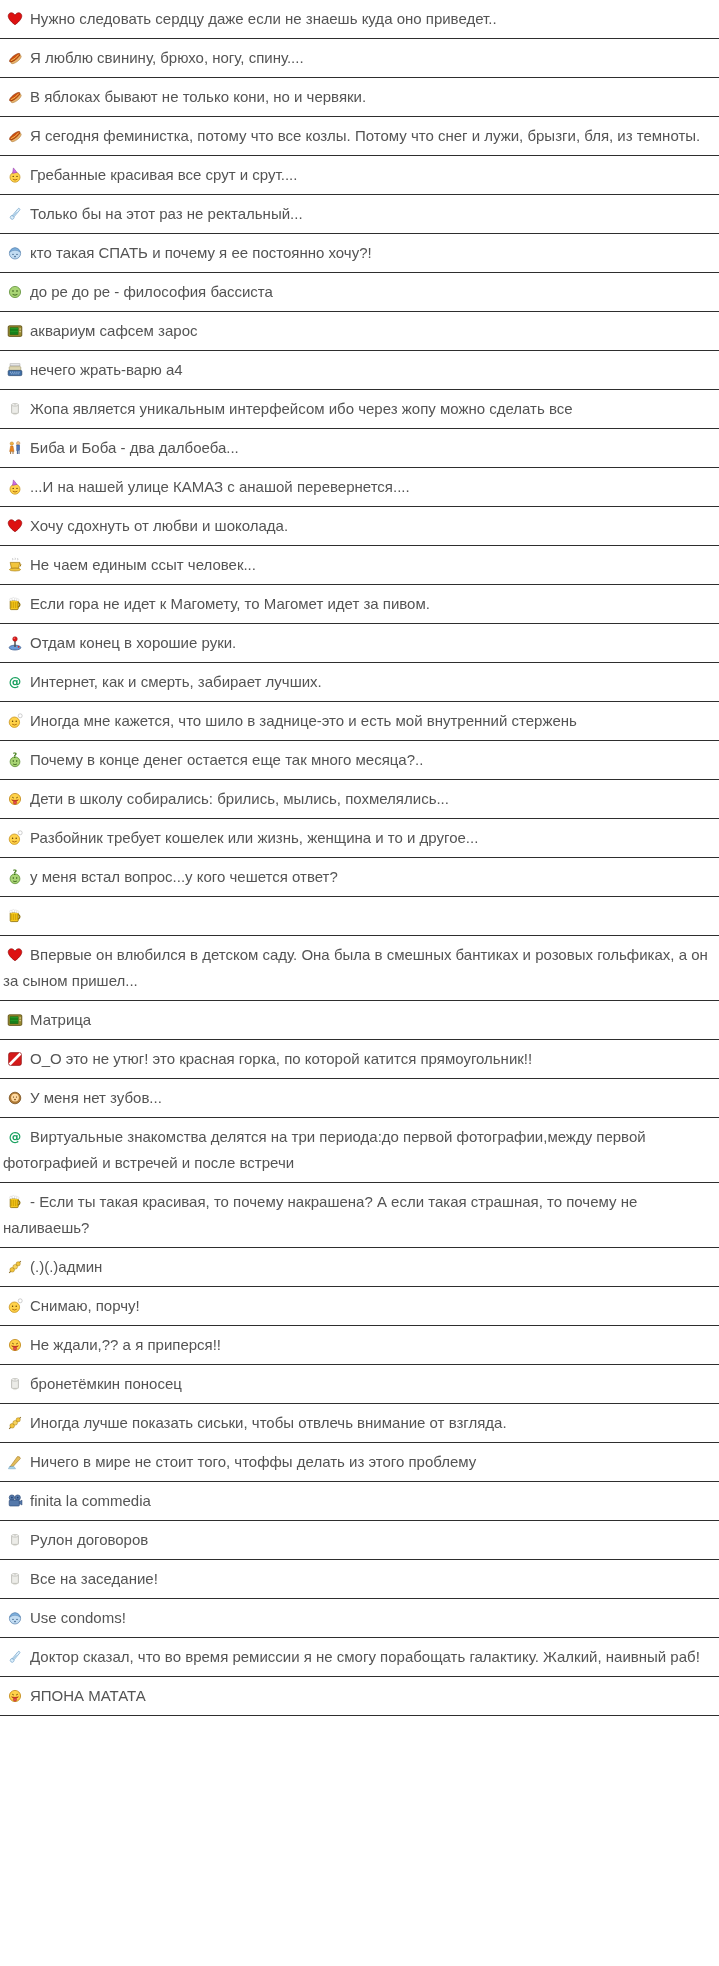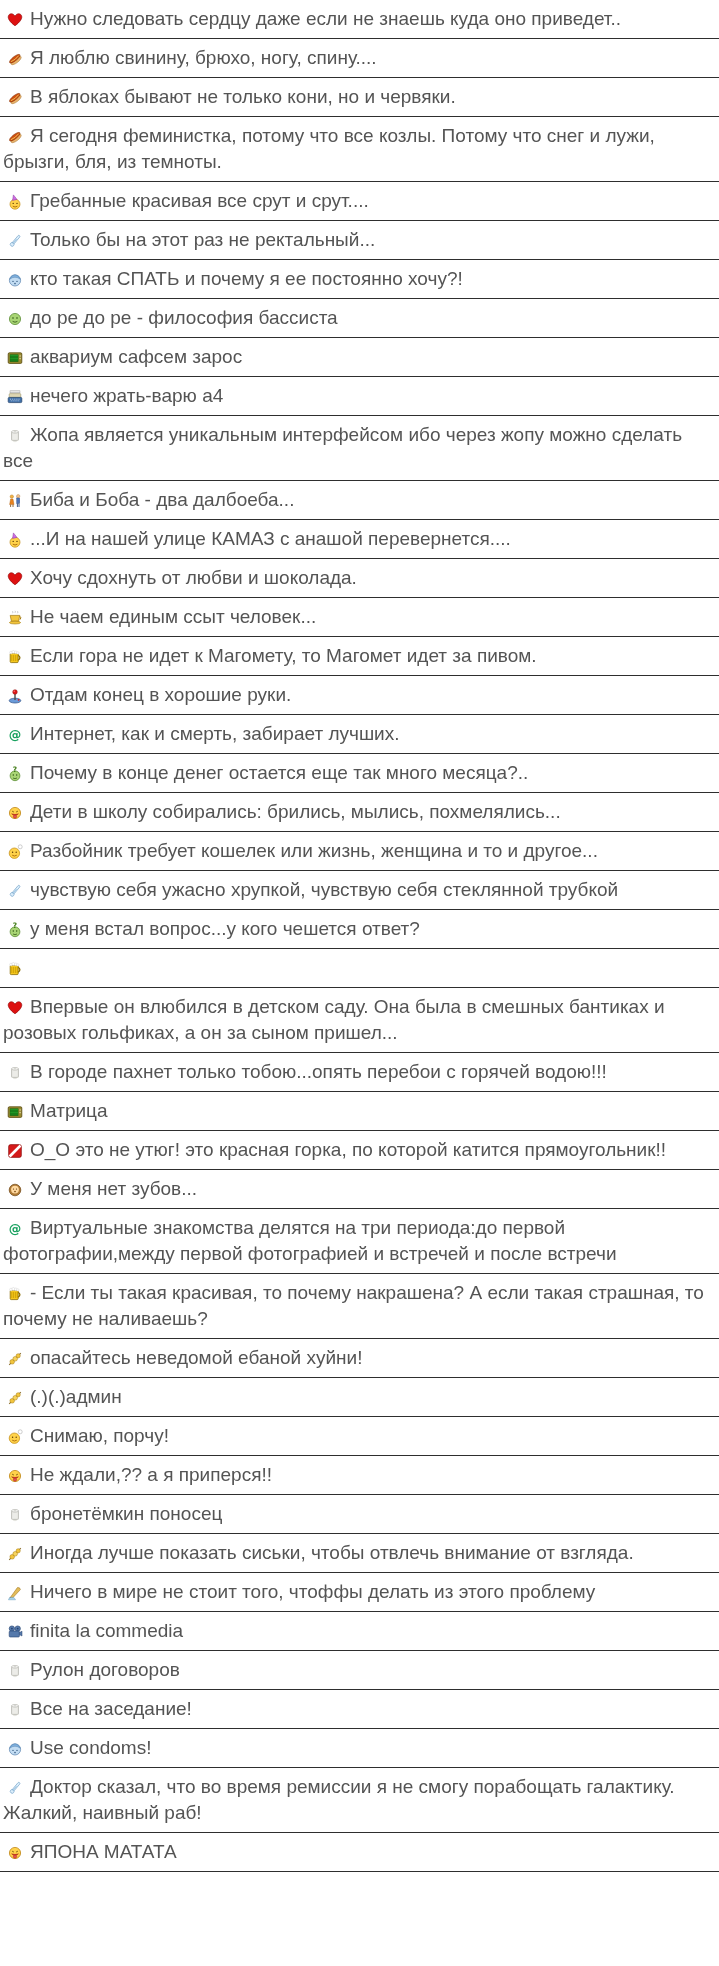--- a/index.html
+++ b/index.html
@@ -2,21 +2,21 @@
 <html lang="ru"><head>
 <meta charset="utf-8">
 <style>
   html, body { margin: 0; padding: 0; background: #ffffff; }
   body { width: 719px; font-family: "Liberation Sans", "DejaVu Sans", sans-serif; }
   .page { position: relative; width: 719px; min-height: 1966px; background: #ffffff; }
   .status-row {
     padding: 6px 8px 6px 3px;
     border-bottom: 1px solid #2e2e2e;
     color: #545454;
-    font-size: 19px;
+    font-size: 15px;
     line-height: 26px;
   }
   .icon-box {
     display: inline-block;
     width: 16px; height: 16px;
     vertical-align: -3px;
     margin: 0 7px 0 4px;
   }
   .icon-box svg { display: block; }
   .status-text { white-space: normal; }
@@ -279,20 +279,25 @@
             <use href="#sym-joystick-icon" xlink:href="#sym-joystick-icon"></use>
           </svg></span><span class="status-text">Отдам конец в хорошие руки.</span>
   </div>
 
   <div class="status-row">
     <span class="icon-box"><svg width="16" height="16" viewBox="0 0 16 16">
             <use href="#sym-at-icon" xlink:href="#sym-at-icon"></use>
           </svg></span><span class="status-text">Интернет, как и смерть, забирает лучших.</span>
   </div>
 
+  <div class="status-row">
+    <span class="icon-box"><svg width="16" height="16" viewBox="0 0 16 16">
+            <use href="#sym-halo-face-icon" xlink:href="#sym-halo-face-icon"></use>
+          </svg></span><span class="status-text">Иногда мне кажется, что шило в заднице-это и есть мой внутренний стержень</span>
+  </div>
 
   <div class="status-row">
     <span class="icon-box"><svg width="16" height="16" viewBox="0 0 16 16">
             <use href="#sym-question-face-icon" xlink:href="#sym-question-face-icon"></use>
           </svg></span><span class="status-text">Почему в конце денег остается еще так много месяца?..</span>
   </div>
 
   <div class="status-row">
     <span class="icon-box"><svg width="16" height="16" viewBox="0 0 16 16">
             <use href="#sym-clown-icon" xlink:href="#sym-clown-icon"></use>
@@ -300,49 +305,39 @@
   </div>
 
 
   <div class="status-row">
     <span class="icon-box"><svg width="16" height="16" viewBox="0 0 16 16">
             <use href="#sym-halo-face-icon" xlink:href="#sym-halo-face-icon"></use>
           </svg></span><span class="status-text">Разбойник требует кошелек или жизнь, женщина и то и другое...</span>
   </div>
 
 
-  <div class="status-row">
-    <span class="icon-box"><svg width="16" height="16" viewBox="0 0 16 16">
-            <use href="#sym-thermometer-icon" xlink:href="#sym-thermometer-icon"></use>
-          </svg></span><span class="status-text">чувствую себя ужасно хрупкой, чувствую себя стеклянной трубкой</span>
-  </div>
 
   <div class="status-row">
     <span class="icon-box"><svg width="16" height="16" viewBox="0 0 16 16">
             <use href="#sym-question-face-icon" xlink:href="#sym-question-face-icon"></use>
           </svg></span><span class="status-text">у меня встал вопрос...у кого чешется ответ?</span>
   </div>
 
   <div class="status-row">
     <span class="icon-box"><svg width="16" height="16" viewBox="0 0 16 16">
             <use href="#sym-beer-icon" xlink:href="#sym-beer-icon"></use>
           </svg></span>
   </div>
 
   <div class="status-row">
     <span class="icon-box"><svg width="16" height="16" viewBox="0 0 16 16">
             <use href="#sym-heart-icon" xlink:href="#sym-heart-icon"></use>
           </svg></span><span class="status-text">Впервые он влюбился в детском саду. Она была в смешных бантиках и розовых гольфиках, а он за сыном пришел...</span>
   </div>
 
-  <div class="status-row">
-    <span class="icon-box"><svg width="16" height="16" viewBox="0 0 16 16">
-            <use href="#sym-paper-roll-icon" xlink:href="#sym-paper-roll-icon"></use>
-          </svg></span><span class="status-text">В городе пахнет только тобою...опять перебои с горячей водою!!!</span>
-  </div>
 
   <div class="status-row">
     <span class="icon-box"><svg width="16" height="16" viewBox="0 0 16 16">
             <use href="#sym-tv-icon" xlink:href="#sym-tv-icon"></use>
           </svg></span><span class="status-text">Матрица</span>
   </div>
 
   <div class="status-row">
     <span class="icon-box"><svg width="16" height="16" viewBox="0 0 16 16">
             <use href="#sym-red-banner-icon" xlink:href="#sym-red-banner-icon"></use>
@@ -360,25 +355,20 @@
             <use href="#sym-at-icon" xlink:href="#sym-at-icon"></use>
           </svg></span><span class="status-text">Виртуальные знакомства делятся на три периода:до первой фотографии,между первой фотографией и встречей и после встречи</span>
   </div>
 
   <div class="status-row">
     <span class="icon-box"><svg width="16" height="16" viewBox="0 0 16 16">
             <use href="#sym-beer-icon" xlink:href="#sym-beer-icon"></use>
           </svg></span><span class="status-text">- Если ты такая красивая, то почему накрашена? А если такая страшная, то почему не наливаешь?</span>
   </div>
 
-  <div class="status-row">
-    <span class="icon-box"><svg width="16" height="16" viewBox="0 0 16 16">
-            <use href="#sym-kebab-icon" xlink:href="#sym-kebab-icon"></use>
-          </svg></span><span class="status-text">опасайтесь неведомой ебаной хуйни!</span>
-  </div>
 
   <div class="status-row">
     <span class="icon-box"><svg width="16" height="16" viewBox="0 0 16 16">
             <use href="#sym-kebab-icon" xlink:href="#sym-kebab-icon"></use>
           </svg></span><span class="status-text">(.)(.)админ</span>
   </div>
 
   <div class="status-row">
     <span class="icon-box"><svg width="16" height="16" viewBox="0 0 16 16">
             <use href="#sym-halo-face-icon" xlink:href="#sym-halo-face-icon"></use>

